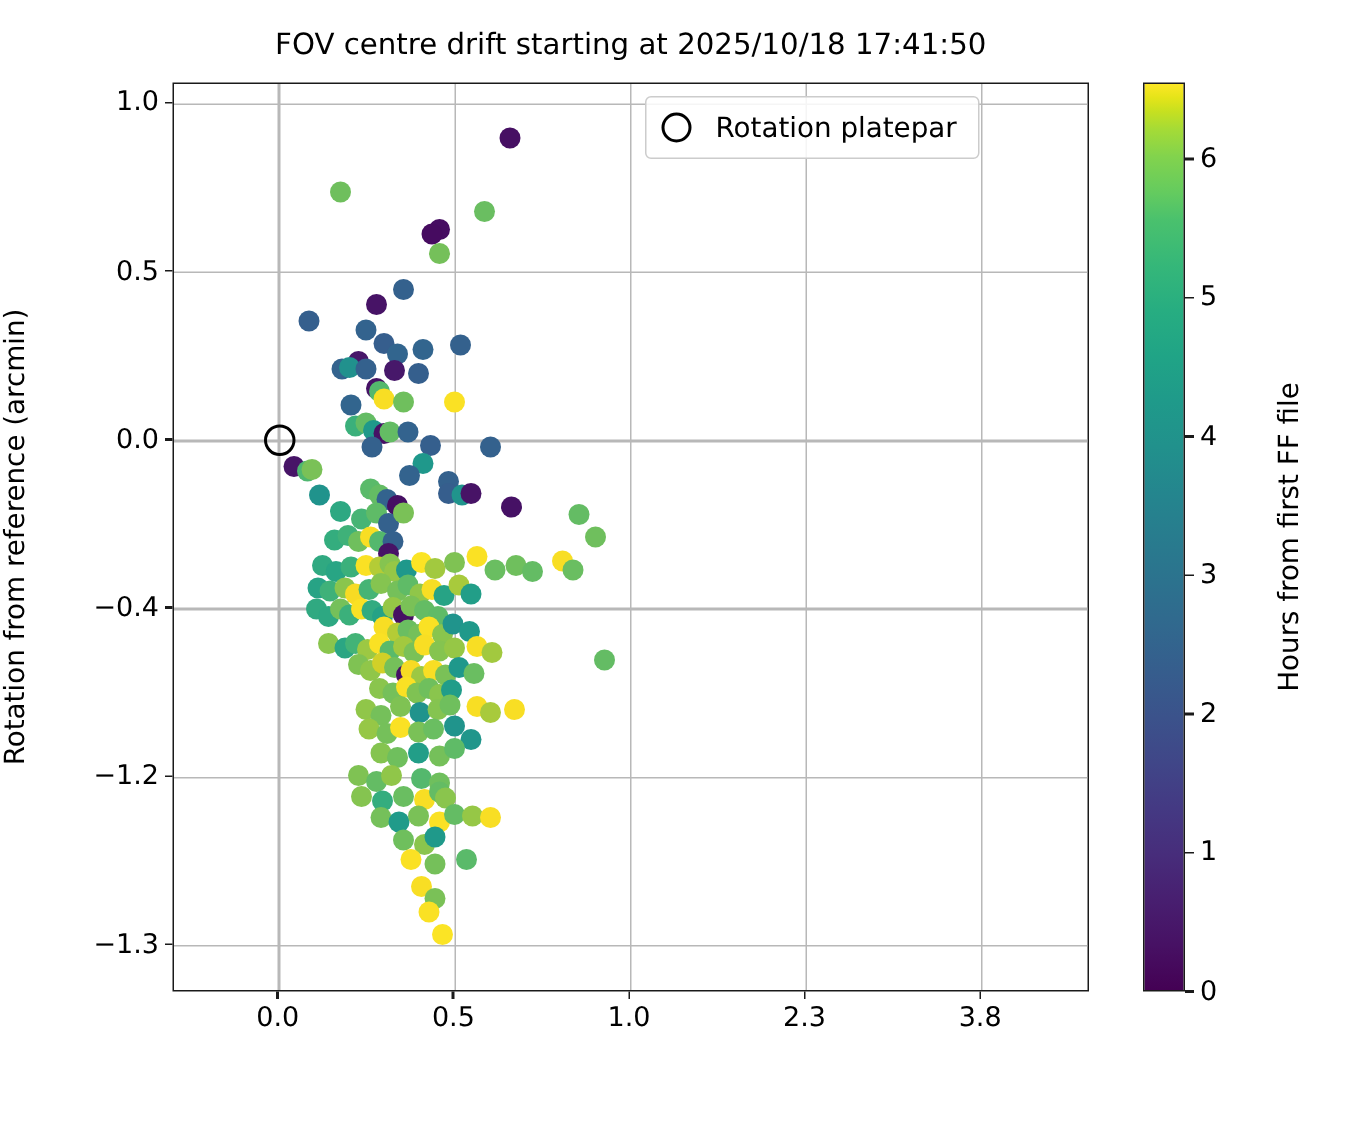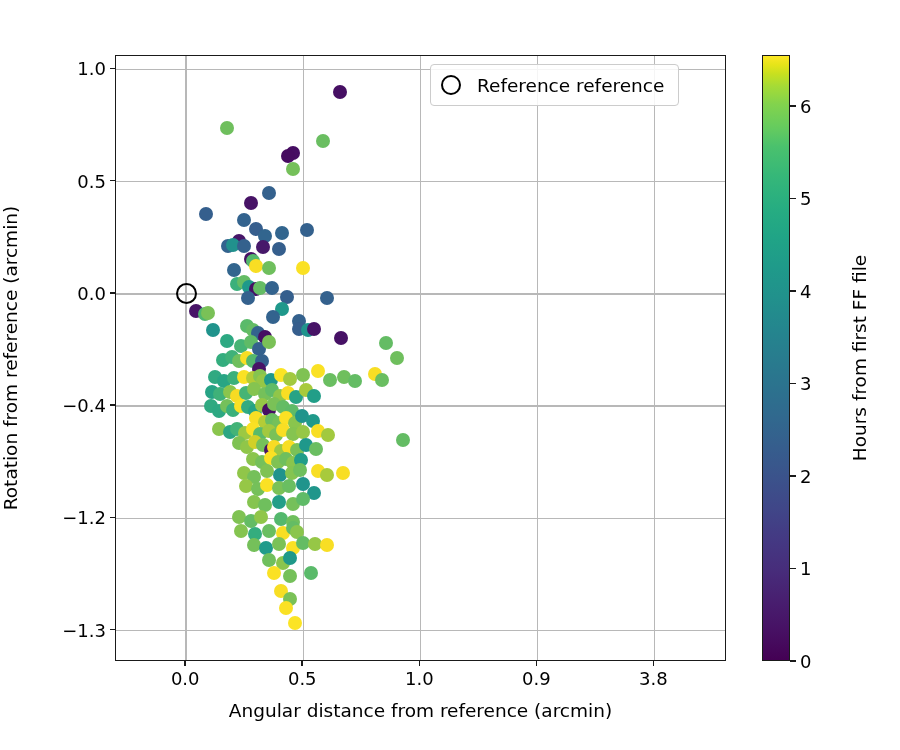--- a/index.html
+++ b/index.html
@@ -172,20 +172,21 @@
     transform-origin: left top;
     transform: rotate(-90deg) translateX(-50%);
     white-space: nowrap;
   }
 </style>
 </head>
 <body>
 
 <div id="figure">
 
+  <div id="plot-title">FOV centre drift starting at 2025/10/18 17:41:50</div>
 
   <div id="axes">
     <div id="grid-layer">
         <div class="gridline-v" style="left: 69.4799px;"></div>
         <div class="gridline-v" style="left: 186.53px;"></div>
         <div class="gridline-v" style="left: 303.58px;"></div>
         <div class="gridline-v" style="left: 420.629px;"></div>
         <div class="gridline-v" style="left: 537.679px;"></div>
         <div class="gridline-h" style="top: 12.7167px;"></div>
         <div class="gridline-h" style="top: 124.939px;"></div>
@@ -395,43 +396,42 @@
   </div>
 
   <div id="ticks-layer">
       <div class="tick-x" style="left: 184.43px;"></div>
       <div class="ticklabel-x" style="left: 185.23px;">0.0</div>
       <div class="tick-x" style="left: 301.48px;"></div>
       <div class="ticklabel-x" style="left: 302.28px;">0.5</div>
       <div class="tick-x" style="left: 418.53px;"></div>
       <div class="ticklabel-x" style="left: 419.33px;">1.0</div>
       <div class="tick-x" style="left: 535.579px;"></div>
-      <div class="ticklabel-x" style="left: 536.379px;">0.9</div>
+      <div class="ticklabel-x" style="left: 536.379px;">2.3</div>
       <div class="tick-x" style="left: 652.629px;"></div>
       <div class="ticklabel-x" style="left: 653.429px;">3.8</div>
       <div class="tick-y" style="top: 67.6667px;"></div>
       <div class="ticklabel-y" style="top: 68.4667px;">1.0</div>
       <div class="tick-y" style="top: 179.889px;"></div>
       <div class="ticklabel-y" style="top: 180.689px;">0.5</div>
       <div class="tick-y" style="top: 292.111px;"></div>
       <div class="ticklabel-y" style="top: 292.911px;">0.0</div>
       <div class="tick-y" style="top: 404.333px;"></div>
       <div class="ticklabel-y" style="top: 405.133px;">−0.4</div>
       <div class="tick-y" style="top: 516.556px;"></div>
       <div class="ticklabel-y" style="top: 517.356px;">−1.2</div>
       <div class="tick-y" style="top: 628.778px;"></div>
       <div class="ticklabel-y" style="top: 629.578px;">−1.3</div>
     </div>
 
-  <div id="xlabel">Angular distance from reference (arcmin)</div>
   <div id="ylabel">Rotation from reference (arcmin)</div>
 
   <div id="legend">
     <div id="legend-marker"></div>
-    <div id="legend-label">Reference reference</div>
+    <div id="legend-label">Rotation platepar</div>
   </div>
 
   <div id="colorbar"></div>
   <div id="cb-ticks-layer">
       <div class="cb-tick" style="top: 660.2px;"></div>
       <div class="cb-ticklabel" style="top: 661px;">0</div>
       <div class="cb-tick" style="top: 567.681px;"></div>
       <div class="cb-ticklabel" style="top: 568.481px;">1</div>
       <div class="cb-tick" style="top: 475.162px;"></div>
       <div class="cb-ticklabel" style="top: 475.962px;">2</div>

